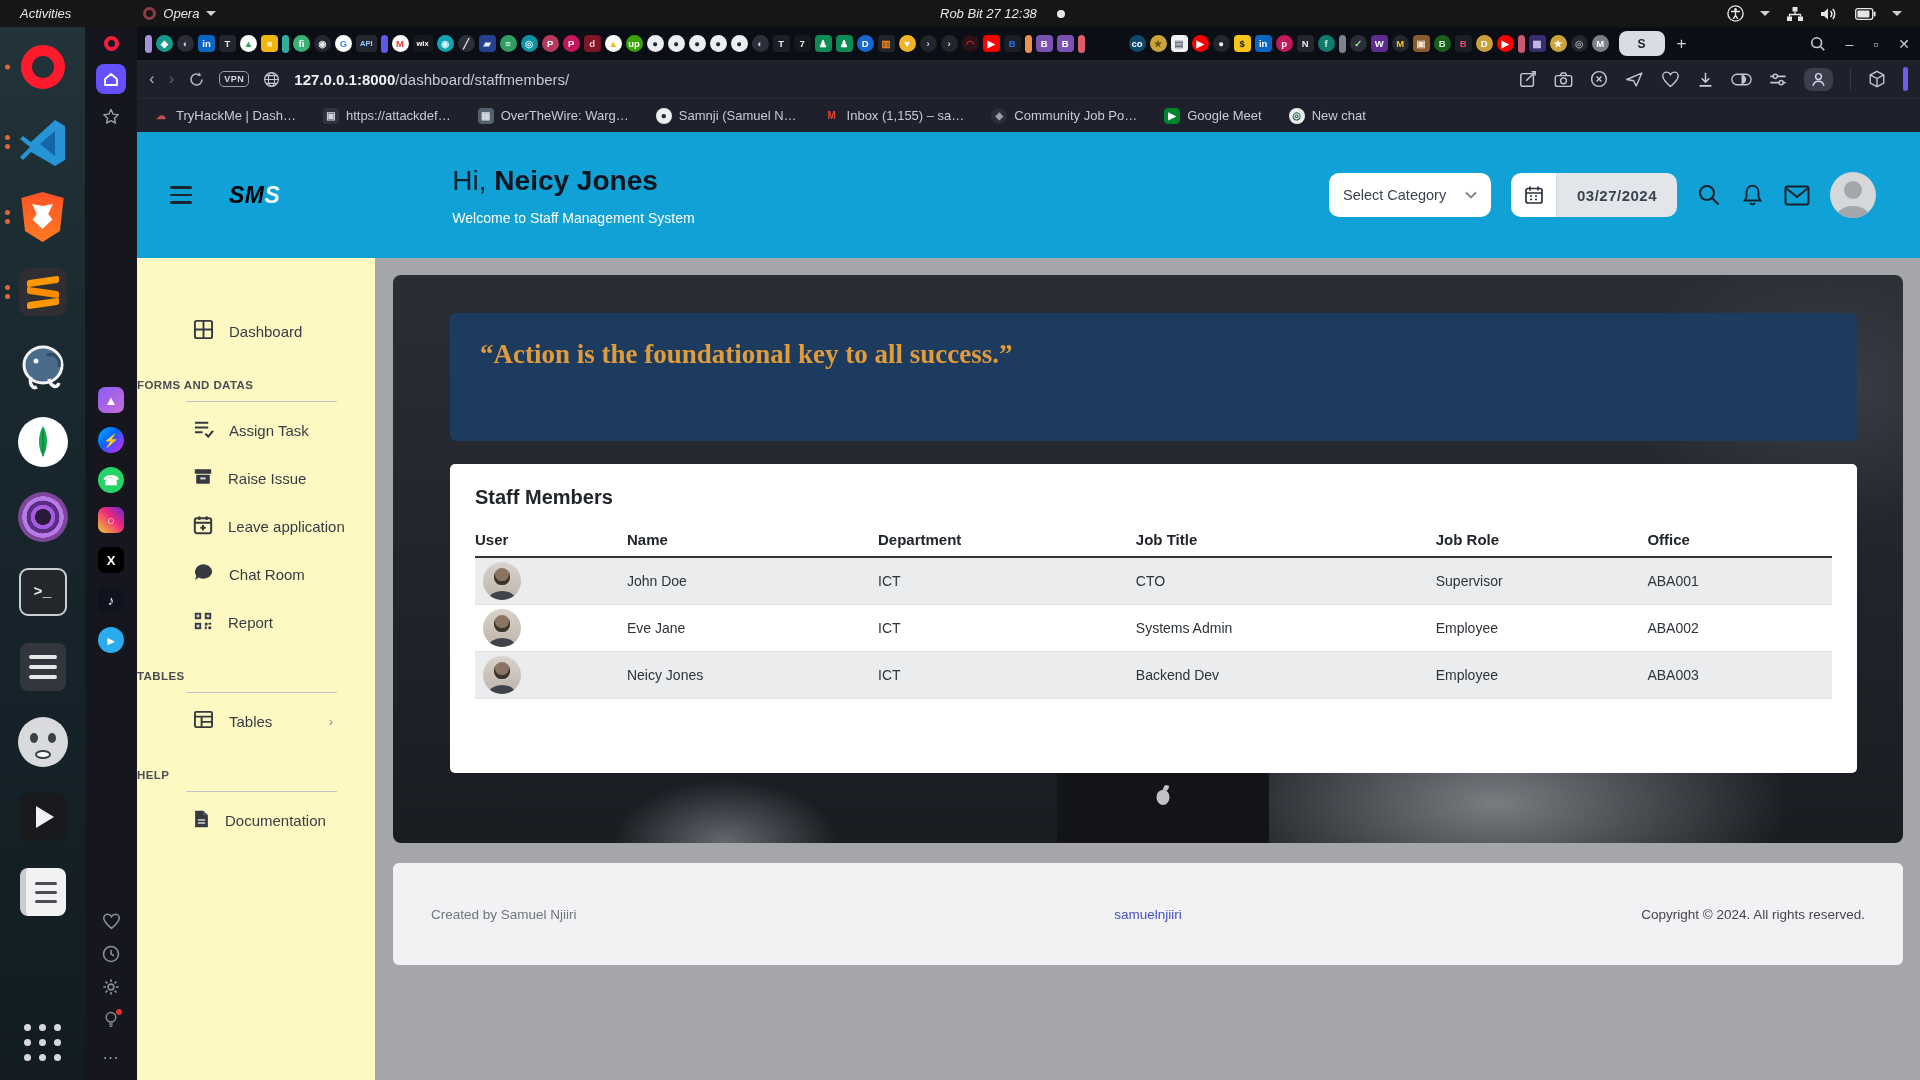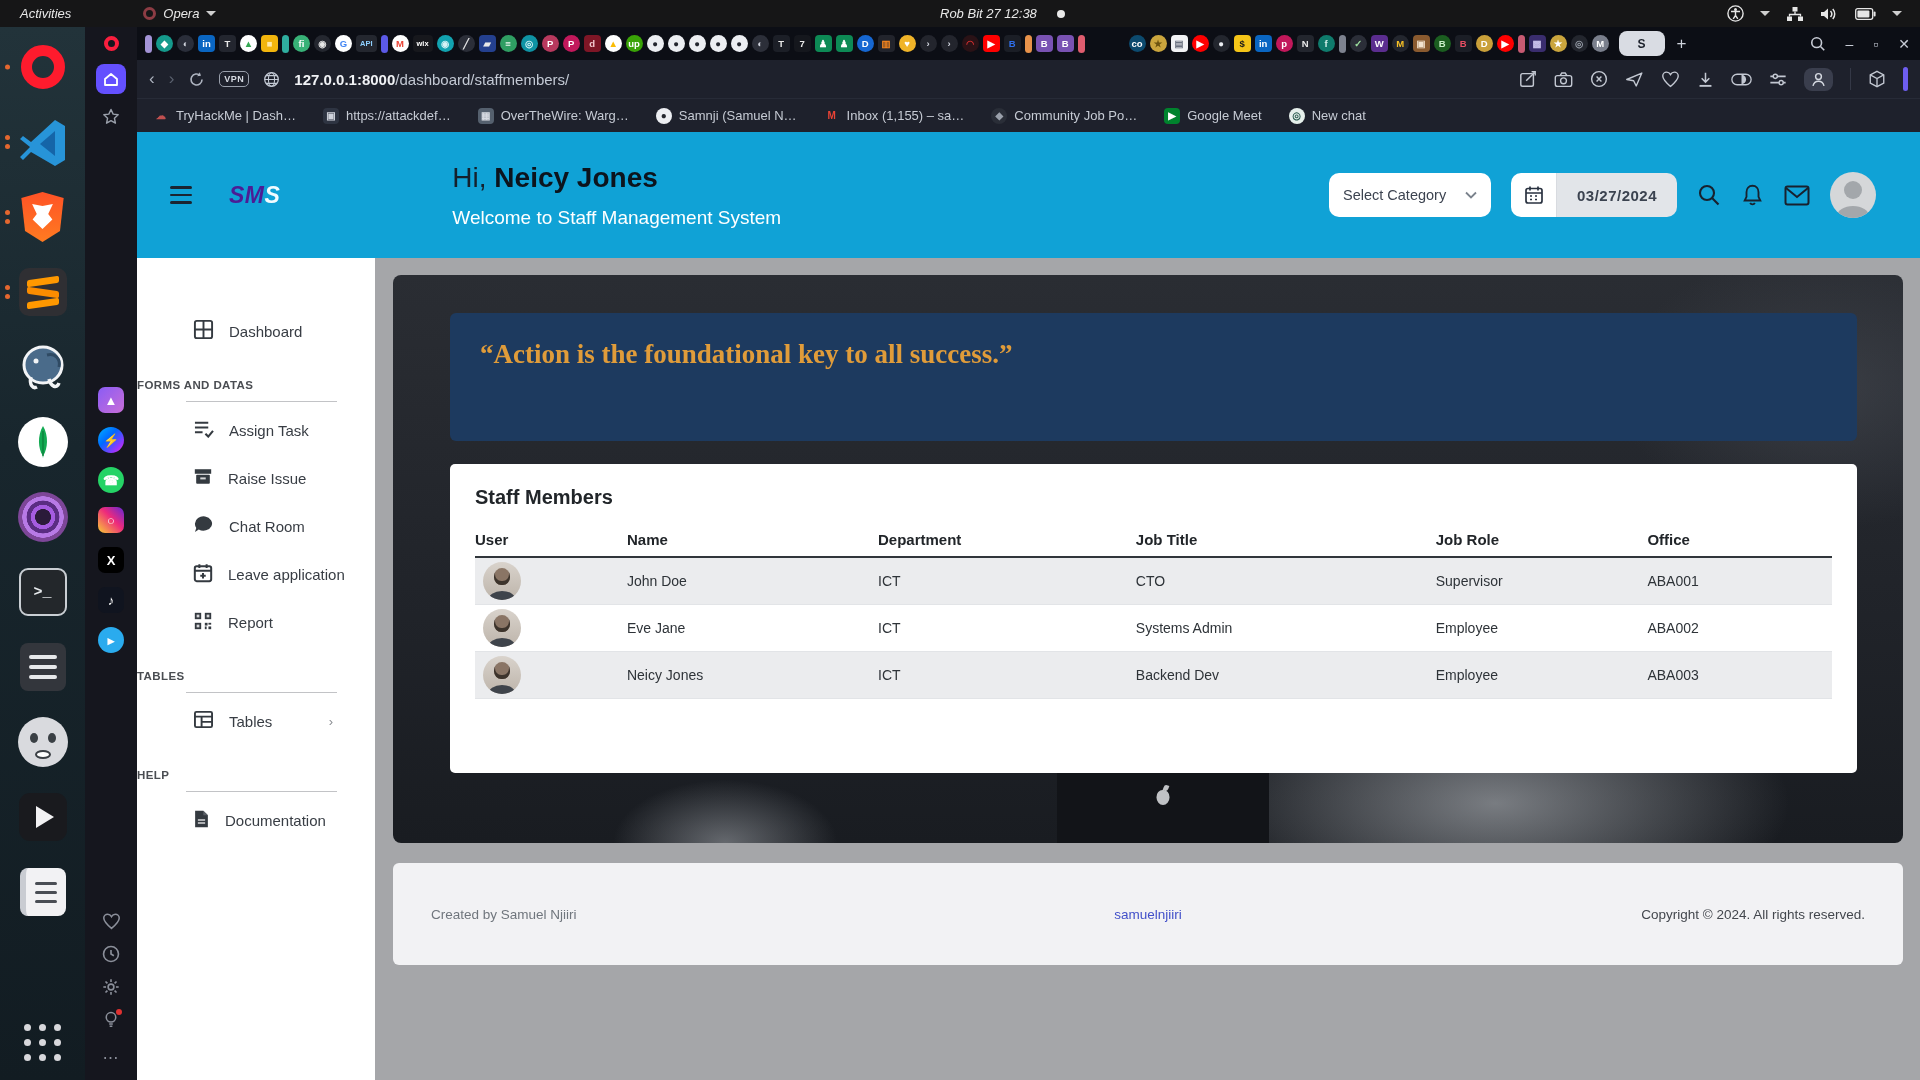--- a/index.html
+++ b/index.html
@@ -96,39 +96,39 @@
   .bm { display:flex; align-items:center; gap:7px; color:#c6cbd4; font-size:13px; white-space:nowrap; }
   .bm-fav { width:16px; height:16px; border-radius:4px; display:flex; align-items:center; justify-content:center; font-size:10px; font-weight:bold; flex:none; }
   .bm-fav.round { border-radius:50%; }
 
   
   .page { flex:1; display:flex; flex-direction:column; min-height:0; background:#a5a6a9; }
   .app-header { height:126px; background:#10a2d6; display:flex; align-items:center; padding:0 44px 0 33px; flex:none; }
   .hamburger { width:22px; display:flex; flex-direction:column; gap:5px; }
   .hamburger i { height:2.5px; background:#1b2430; border-radius:2px; }
   .sms-logo { font-size:23px; font-weight:800; letter-spacing:.5px; margin-left:37px; font-style:italic; }
-  .sms-logo .d { color:#4c1d95; } .sms-logo .w { color:#f2fbff; }
+  .sms-logo .d { color:#000000; } .sms-logo .w { color:#f2fbff; }
   .greet { margin-left:172px; }
   .greet-line1 { font-size:28px; color:#15202b; }
   .greet-line1 .hi { font-weight:400; }
   .greet-line1 .nm { font-weight:800; color:#0c141d; }
-  .greet-line2 { margin-top:13px; font-size:19px; color:#ffffff; }
+  .greet-line2 { margin-top:13px; font-size:14px; color:#ffffff; }
   .hdr-right { margin-left:auto; display:flex; align-items:center; gap:20px; }
   .sel { width:162px; height:44px; background:#fff; border-radius:10px; display:flex; align-items:center; padding:0 14px; font-size:14.5px; color:#3c4350; }
   .sel .cv { margin-left:auto; }
   .date-group { height:44px; border-radius:10px; overflow:hidden; display:flex; }
   .date-cal { width:46px; background:#fff; display:flex; align-items:center; justify-content:center; border-right:1px solid #d8dbe0; }
   .date-val { width:120px; background:#e2e5e9; display:flex; align-items:center; justify-content:center; font-size:15px; font-weight:bold; color:#3b4350; letter-spacing:.5px; }
   .hd-ic { display:flex; align-items:center; }
   .avatar { width:46px; height:46px; border-radius:50%; background:#d5d7d9; position:relative; overflow:hidden; }
   .avatar::before { content:""; position:absolute; top:9px; left:14px; width:18px; height:18px; border-radius:50%; background:#a3a7ab; }
   .avatar::after { content:""; position:absolute; bottom:-8px; left:7px; width:32px; height:20px; border-radius:50%; background:#a3a7ab; }
 
   .app-body { flex:1; display:flex; min-height:0; }
-  .app-sidebar { width:238px; background:#ffffff; padding-top:25px; flex:none; }
+  .app-sidebar { width:238px; background:#fef9c3; padding-top:25px; flex:none; }
   .side-item { height:48px; display:flex; align-items:center; padding-left:56px; color:#383d44; font-size:15px; gap:15px; }
   .side-item svg { flex:none; }
   .side-chev { margin-left:auto; margin-right:42px; color:#8a8d92; font-size:13px; }
   .side-section { margin-top:24px; }
   .side-label { font-size:11.5px; font-weight:bold; letter-spacing:.4px; color:#4a4d52; }
   .side-div { margin:10px 38px 4px 49px; height:1px; background:#c2c3c6; }
 
   .app-main { flex:1; padding:17px 17px 0 18px; overflow:hidden; }
   .photo-card { height:568px; border-radius:8px; position:relative; overflow:hidden;
     background:
@@ -624,32 +624,32 @@
                 </div>
                 <div class="side-item">
                   <span><svg width="20" height="19" viewBox="0 0 22 20">
                       <rect x="2" y="2" width="18" height="5" fill="#343a40"></rect>
                       <rect x="3.5" y="8" width="15" height="10" rx="1" fill="#343a40"></rect>
                       <rect x="8" y="11" width="6" height="2.2" fill="#d6d7d9"></rect>
                     </svg></span>
                   <span>Raise Issue</span>
                 </div>
                 <div class="side-item">
-                  <span><svg width="21" height="19" viewBox="0 0 22 20">
-                      <path d="M2 9 a9 7.5 0 1 1 4 6.2 L2 18 l1.4-4.3 A7.5 7.5 0 0 1 2 9 Z" fill="#343a40"></path>
-                    </svg></span>
-                  <span>Chat Room</span>
-                </div>
-                <div class="side-item">
                   <span><svg width="20" height="20" viewBox="0 0 22 22">
                       <rect x="2" y="3.5" width="18" height="16.5" rx="2" fill="none" stroke="#343a40" stroke-width="2.2"></rect>
                       <path d="M2 8.5 h18 M7 1.5 v4 M15 1.5 v4" stroke="#343a40" stroke-width="2.2"></path>
                       <path d="M11 11 v6 M8 14 h6" stroke="#343a40" stroke-width="2.2"></path>
                     </svg></span>
                   <span>Leave application</span>
+                </div>
+                <div class="side-item">
+                  <span><svg width="21" height="19" viewBox="0 0 22 20">
+                      <path d="M2 9 a9 7.5 0 1 1 4 6.2 L2 18 l1.4-4.3 A7.5 7.5 0 0 1 2 9 Z" fill="#343a40"></path>
+                    </svg></span>
+                  <span>Chat Room</span>
                 </div>
                 <div class="side-item">
                   <span><svg width="20" height="20" viewBox="0 0 22 22">
                       <g fill="#343a40">
                         <rect x="2" y="2" width="7" height="7"></rect>
                         <rect x="13" y="2" width="7" height="7"></rect>
                         <rect x="2" y="13" width="7" height="7"></rect>
                         <rect x="13" y="13" width="3" height="3"></rect>
                         <rect x="17" y="17" width="3" height="3"></rect>
                         <rect x="17" y="13" width="3" height="2"></rect>

